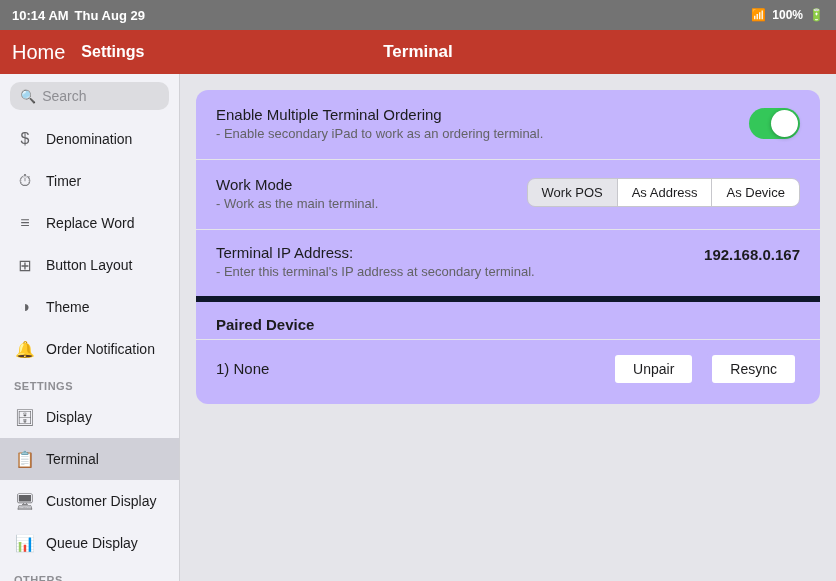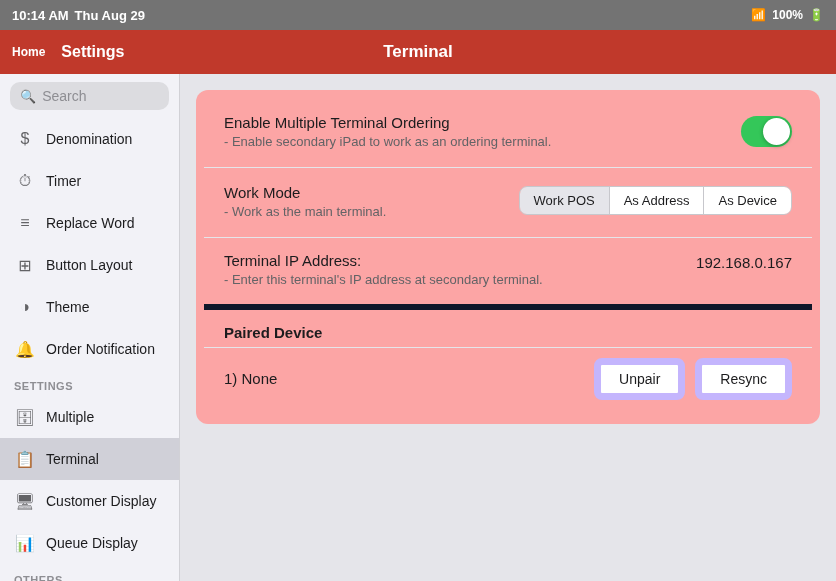--- a/index.html
+++ b/index.html
@@ -35,22 +35,22 @@
     }
     .title-bar-nav {
       width: 180px;
       display: flex;
       align-items: center;
       padding: 0 12px;
       gap: 16px;
     }
     .nav-home {
       color: white;
-      font-size: 12px;
-      font-weight: 700;
+      font-size: 20px;
+      font-weight: 400;
       cursor: pointer;
     }
     .nav-settings {
       color: white;
       font-size: 16px;
       font-weight: 700;
       cursor: pointer;
     }
     .title-bar-title {
       flex: 1;
@@ -126,23 +126,23 @@
 
     
     .content-area {
       flex: 1;
       background: #e5e5ea;
       padding: 16px;
       overflow-y: auto;
     }
 
     .content-card {
-      background: #fca5a5;
+      background: #c4b5fd;
       border-radius: 12px;
-      padding: 8px;
+      padding: 0;
       overflow: hidden;
     }
 
     .setting-row {
       padding: 16px 20px;
       border-bottom: 1px solid #e5e5ea;
       display: flex;
       align-items: flex-start;
       justify-content: space-between;
     }
@@ -214,21 +214,21 @@
       padding: 14px 20px;
       border-bottom: 6px solid #0f172a;
       display: flex;
       align-items: flex-start;
       justify-content: space-between;
     }
     .ip-value {
       font-size: 15px;
       color: #1c1c1e;
       margin-top: 2px;
-      font-weight: 400;
+      font-weight: 700;
     }
 
     
     .paired-section {
       padding: 14px 20px 6px 20px;
       border-bottom: 1px solid #e5e5ea;
     }
     .paired-section h3 {
       font-size: 15px;
       font-weight: 600;
@@ -244,21 +244,21 @@
     .paired-device-name {
       font-size: 15px;
       color: #1c1c1e;
     }
     .paired-actions {
       display: flex;
       gap: 10px;
     }
     .action-btn {
       padding: 6px 18px;
-      border: 7px solid #c4b5fd;
+      border: 5px solid #c4b5fd;
       border-radius: 8px;
       background: white;
       font-size: 14px;
       color: #1c1c1e;
       cursor: pointer;
     }
   </style>
 </head>
 <body>
 
@@ -314,21 +314,21 @@
     </div>
     <div class="sidebar-item">
       <span class="sidebar-icon">🔔</span>
       <span>Order Notification</span>
     </div>
 
     <div class="sidebar-section-label">SETTINGS</div>
 
     <div class="sidebar-item">
       <span class="sidebar-icon">🗄</span>
-      <span>Multiple</span>
+      <span>Display</span>
     </div>
     <div class="sidebar-item active">
       <span class="sidebar-icon">📋</span>
       <span>Terminal</span>
     </div>
     <div class="sidebar-item">
       <span class="sidebar-icon">🖥</span>
       <span>Customer Display</span>
     </div>
     <div class="sidebar-item">

